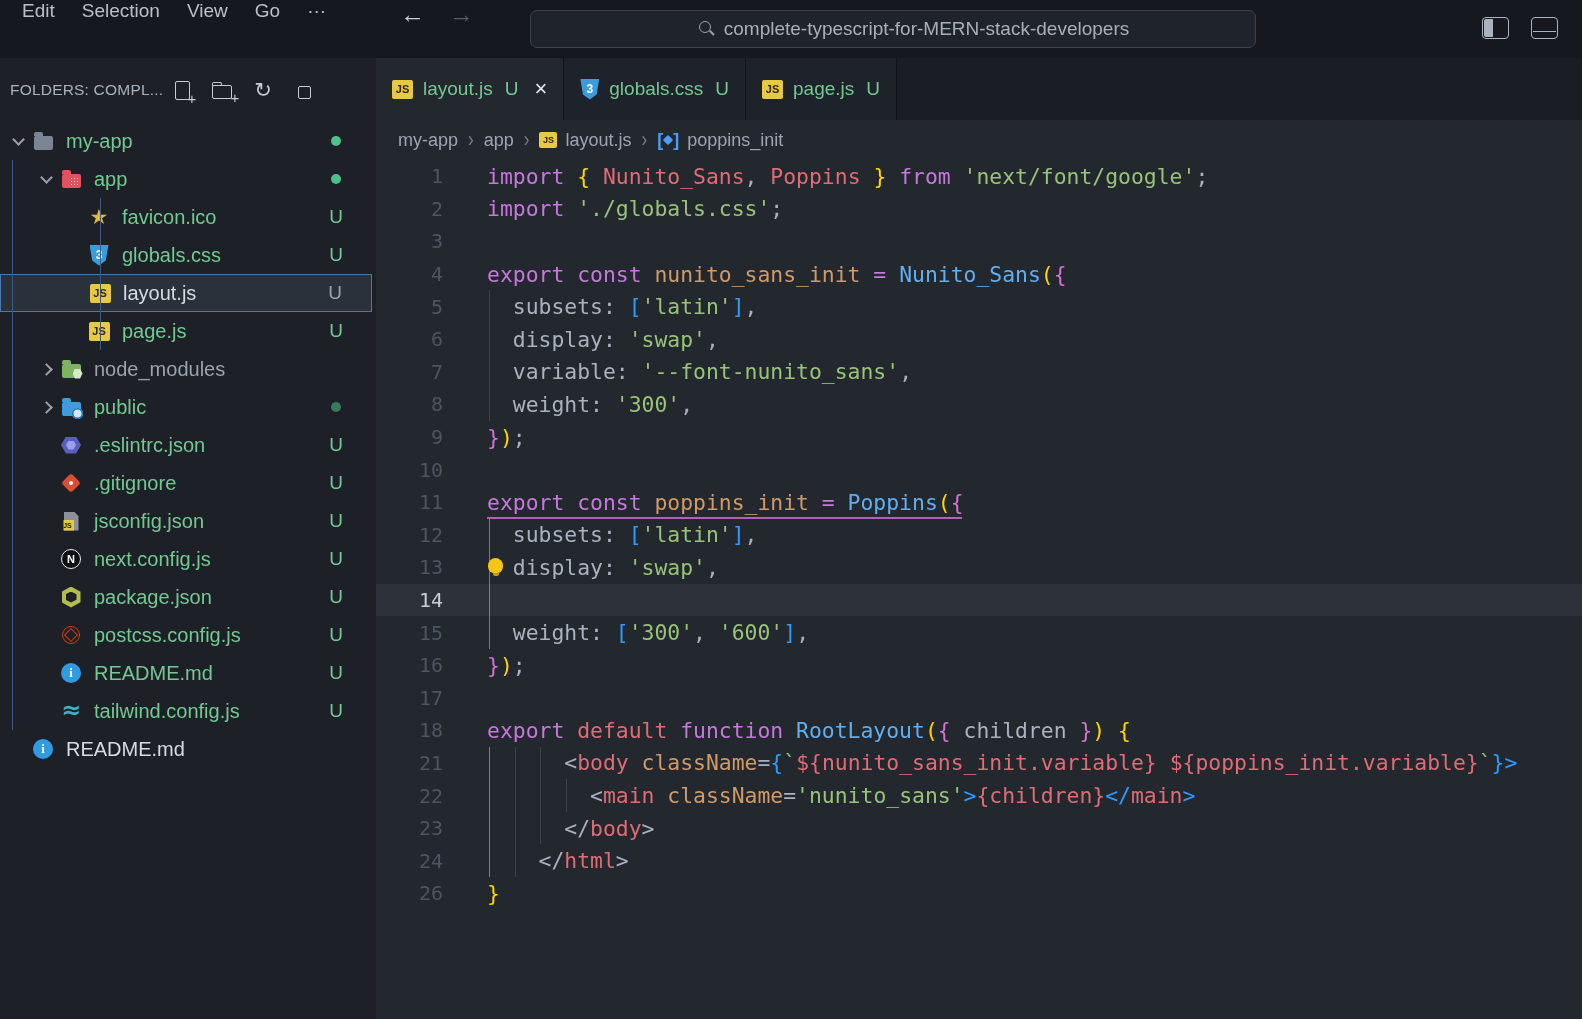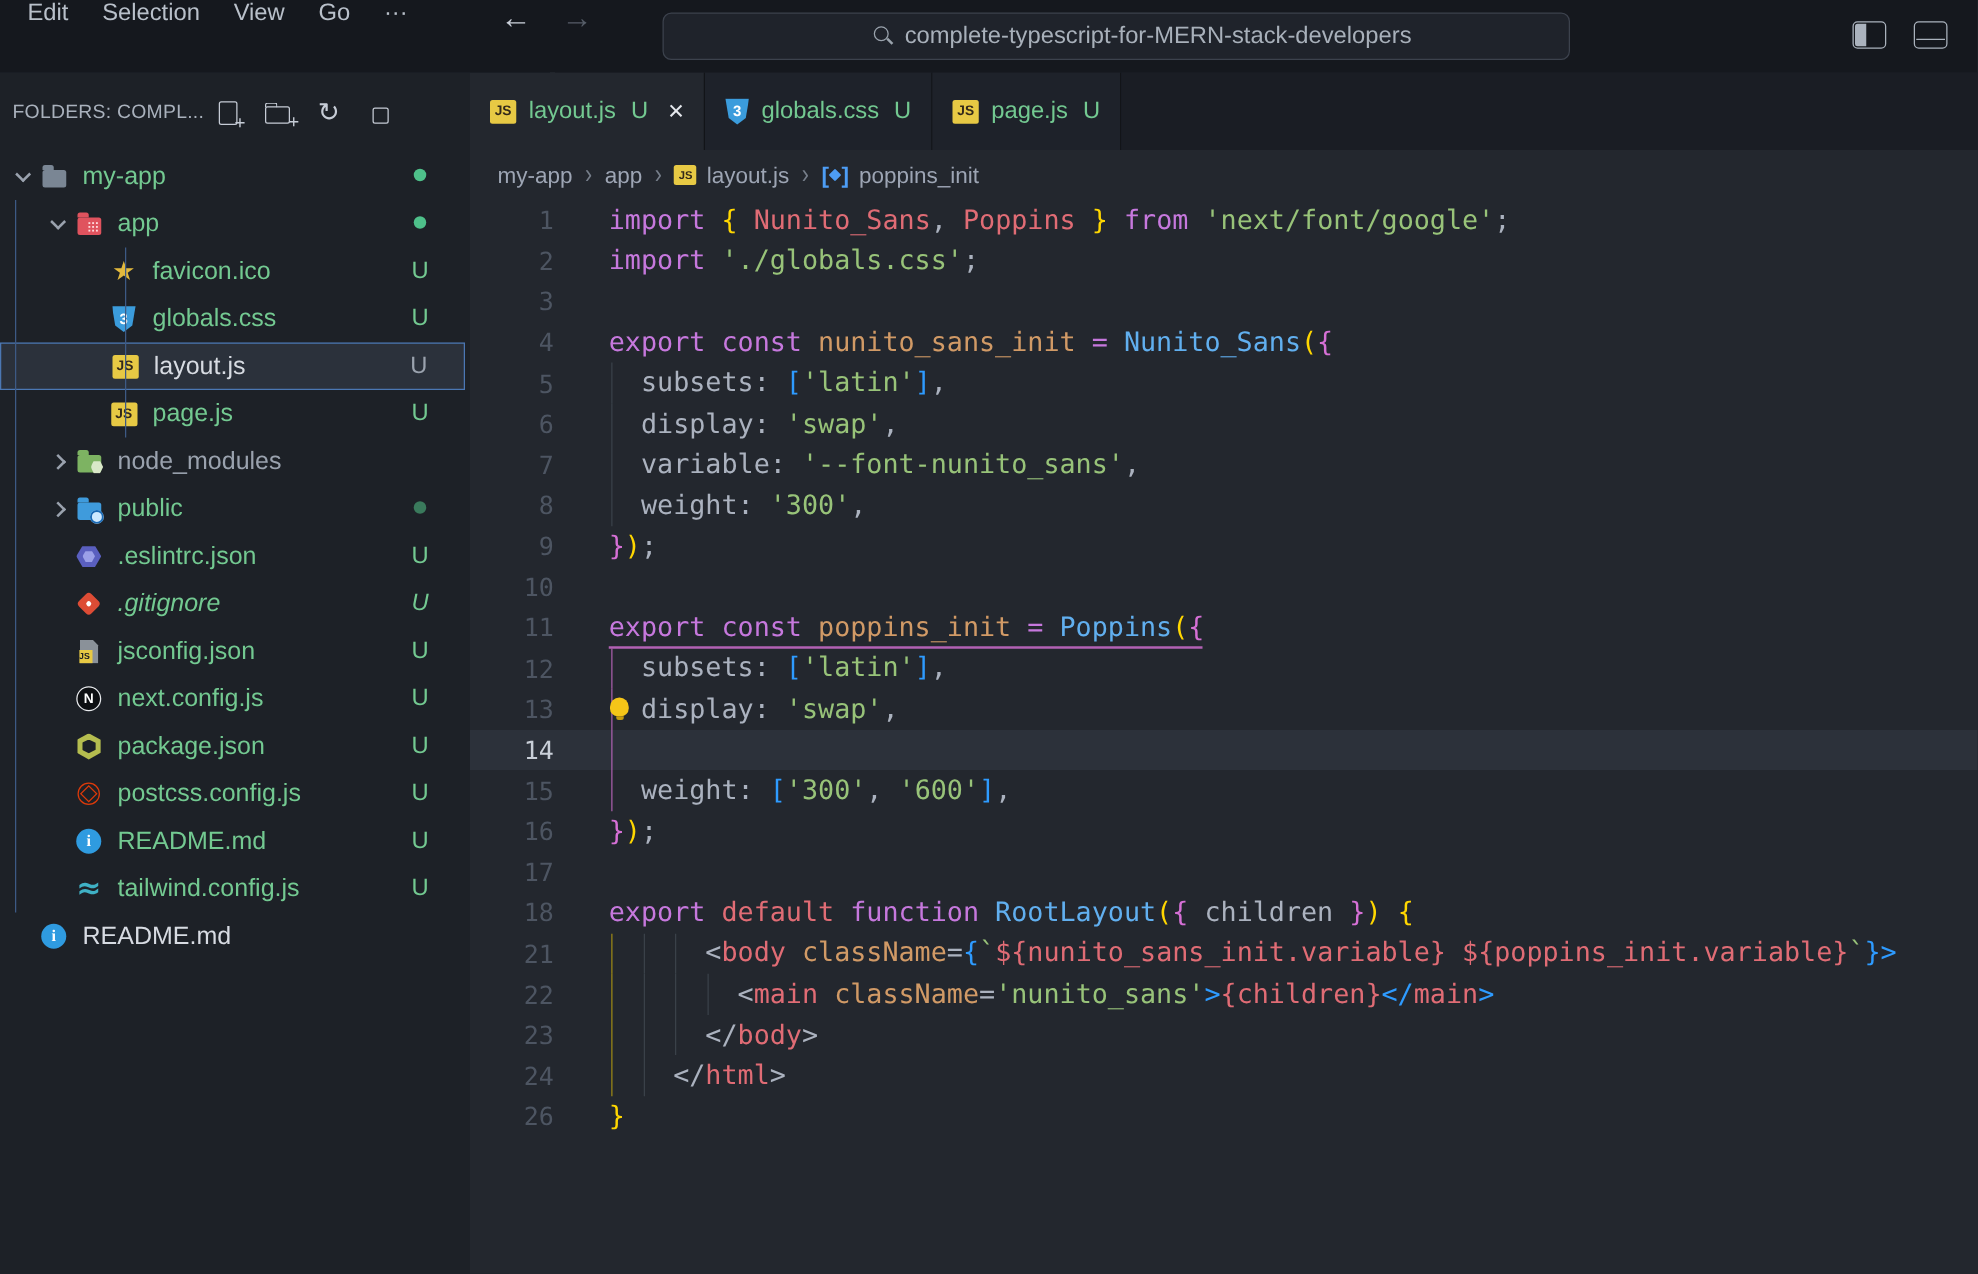--- a/index.html
+++ b/index.html
@@ -256,21 +256,21 @@
         <span class="lbl c-green">public</span>
         <span class="right"><span class="gdot dim"></span></span>
       </div>
       <div class="row" style="padding-left: 58px;">
         <span class="icobox">
           <span class="ic-eslint"></span>
         </span>
         <span class="lbl c-green">.eslintrc.json</span>
         <span class="right ubadge">U</span>
       </div>
-      <div class="row" style="padding-left: 58px; font-style: italic;">
+      <div class="row" style="padding-left: 58px;">
         <span class="icobox">
           <span class="ic-git"></span>
         </span>
         <span class="lbl c-green">.gitignore</span>
         <span class="right ubadge">U</span>
       </div>
       <div class="row" style="padding-left: 58px;">
         <span class="icobox">
           <span class="ic-jsconfig"></span>
         </span>

